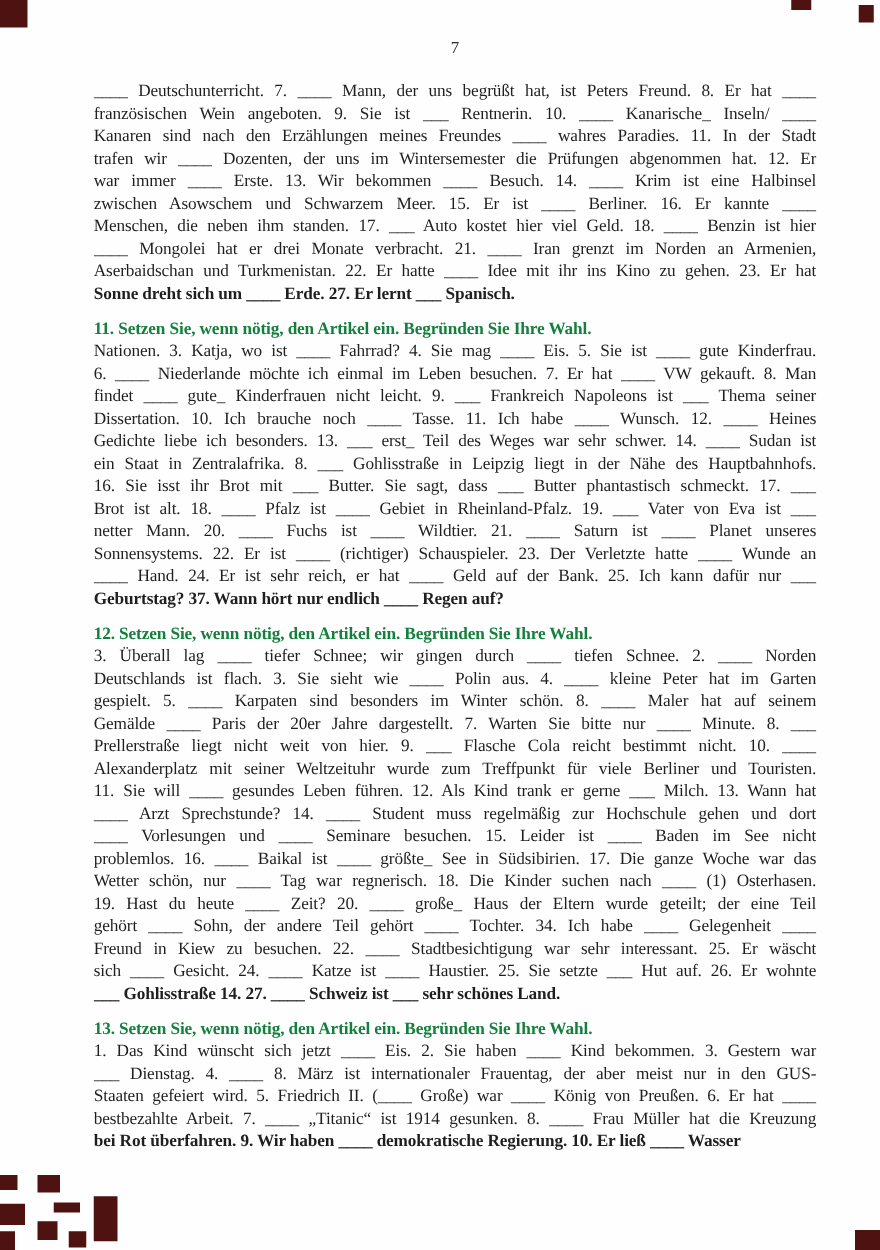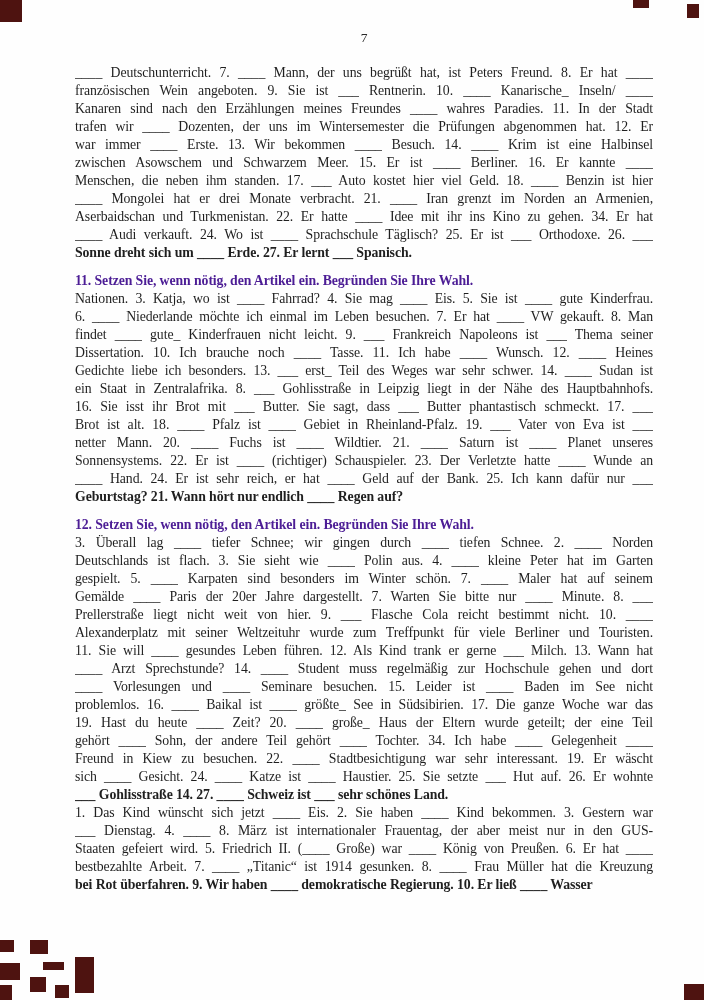--- a/index.html
+++ b/index.html
@@ -33,21 +33,21 @@
     text-align: justify;
     text-align-last: justify;
     white-space: normal;
   }
   .tline-last { text-align-last: left; font-weight: bold; }
   .section-heading {
     margin-top: 10px;
     font-weight: bold;
     font-size: 13.8px;
     line-height: 18px;
-    color: #4c1d95;
+    color: #15803d;
     letter-spacing: -0.1px;
   }
   .artifact { position: absolute; }
 </style>
 </head>
 <body>
 
 <div class="page">
 
   <div class="artifact" style="left: 0px; top: 0px; width: 22px; height: 22px; background: rgb(78, 19, 16);"></div>
@@ -68,65 +68,66 @@
 
     <div class="para">
         <div class="tline">____ Deutschunterricht. 7. ____ Mann, der uns begrüßt hat, ist Peters Freund. 8. Er hat ____</div>
         <div class="tline">französischen Wein angeboten. 9. Sie ist ___ Rentnerin. 10. ____ Kanarische_ Inseln/ ____</div>
         <div class="tline">Kanaren sind nach den Erzählungen meines Freundes ____ wahres Paradies. 11. In der Stadt</div>
         <div class="tline">trafen wir ____ Dozenten, der uns im Wintersemester die Prüfungen abgenommen hat. 12. Er</div>
         <div class="tline">war immer ____ Erste. 13. Wir bekommen ____ Besuch. 14. ____ Krim ist eine Halbinsel</div>
         <div class="tline">zwischen Asowschem und Schwarzem Meer. 15. Er ist ____ Berliner. 16. Er kannte ____</div>
         <div class="tline">Menschen, die neben ihm standen. 17. ___ Auto kostet hier viel Geld. 18. ____ Benzin ist hier</div>
         <div class="tline">____ Mongolei hat er drei Monate verbracht. 21. ____ Iran grenzt im Norden an Armenien,</div>
-        <div class="tline">Aserbaidschan und Turkmenistan. 22. Er hatte ____ Idee mit ihr ins Kino zu gehen. 34. Er hat</div>
-        <div class="tline">____ Audi verkauft. 24. Wo ist ____ Sprachschule Täglisch? 25. Er ist ___ Orthodoxe. 26. ___</div>
+        <div class="tline">Aserbaidschan und Turkmenistan. 22. Er hatte ____ Idee mit ihr ins Kino zu gehen. 23. Er hat</div>
         <div class="tline tline-last">Sonne dreht sich um ____ Erde. 27. Er lernt ___ Spanisch.</div>
       </div>
 
     <div class="section">
       <div class="section-heading">11. Setzen Sie, wenn nötig, den Artikel ein. Begründen Sie Ihre Wahl.</div>
       <div class="para">
           <div class="tline">Nationen. 3. Katja, wo ist ____ Fahrrad? 4. Sie mag ____ Eis. 5. Sie ist ____ gute Kinderfrau.</div>
           <div class="tline">6. ____ Niederlande möchte ich einmal im Leben besuchen. 7. Er hat ____ VW gekauft. 8. Man</div>
           <div class="tline">findet ____ gute_ Kinderfrauen nicht leicht. 9. ___ Frankreich Napoleons ist ___ Thema seiner</div>
           <div class="tline">Dissertation. 10. Ich brauche noch ____ Tasse. 11. Ich habe ____ Wunsch. 12. ____ Heines</div>
           <div class="tline">Gedichte liebe ich besonders. 13. ___ erst_ Teil des Weges war sehr schwer. 14. ____ Sudan ist</div>
           <div class="tline">ein Staat in Zentralafrika. 8. ___ Gohlisstraße in Leipzig liegt in der Nähe des Hauptbahnhofs.</div>
           <div class="tline">16. Sie isst ihr Brot mit ___ Butter. Sie sagt, dass ___ Butter phantastisch schmeckt. 17. ___</div>
           <div class="tline">Brot ist alt. 18. ____ Pfalz ist ____ Gebiet in Rheinland-Pfalz. 19. ___ Vater von Eva ist ___</div>
           <div class="tline">netter Mann. 20. ____ Fuchs ist ____ Wildtier. 21. ____ Saturn ist ____ Planet unseres</div>
           <div class="tline">Sonnensystems. 22. Er ist ____ (richtiger) Schauspieler. 23. Der Verletzte hatte ____ Wunde an</div>
           <div class="tline">____ Hand. 24. Er ist sehr reich, er hat ____ Geld auf der Bank. 25. Ich kann dafür nur ___</div>
-          <div class="tline tline-last">Geburtstag? 21. Wann hört nur endlich ____ Regen auf?</div>
+          <div class="tline tline-last">Geburtstag? 37. Wann hört nur endlich ____ Regen auf?</div>
         </div>
     </div>
 
     <div class="section">
       <div class="section-heading">12. Setzen Sie, wenn nötig, den Artikel ein. Begründen Sie Ihre Wahl.</div>
       <div class="para">
           <div class="tline">3. Überall lag ____ tiefer Schnee; wir gingen durch ____ tiefen Schnee. 2. ____ Norden</div>
           <div class="tline">Deutschlands ist flach. 3. Sie sieht wie ____ Polin aus. 4. ____ kleine Peter hat im Garten</div>
-          <div class="tline">gespielt. 5. ____ Karpaten sind besonders im Winter schön. 7. ____ Maler hat auf seinem</div>
+          <div class="tline">gespielt. 5. ____ Karpaten sind besonders im Winter schön. 8. ____ Maler hat auf seinem</div>
           <div class="tline">Gemälde ____ Paris der 20er Jahre dargestellt. 7. Warten Sie bitte nur ____ Minute. 8. ___</div>
           <div class="tline">Prellerstraße liegt nicht weit von hier. 9. ___ Flasche Cola reicht bestimmt nicht. 10. ____</div>
           <div class="tline">Alexanderplatz mit seiner Weltzeituhr wurde zum Treffpunkt für viele Berliner und Touristen.</div>
           <div class="tline">11. Sie will ____ gesundes Leben führen. 12. Als Kind trank er gerne ___ Milch. 13. Wann hat</div>
           <div class="tline">____ Arzt Sprechstunde? 14. ____ Student muss regelmäßig zur Hochschule gehen und dort</div>
           <div class="tline">____ Vorlesungen und ____ Seminare besuchen. 15. Leider ist ____ Baden im See nicht</div>
           <div class="tline">problemlos. 16. ____ Baikal ist ____ größte_ See in Südsibirien. 17. Die ganze Woche war das</div>
+          <div class="tline">Wetter schön, nur ____ Tag war regnerisch. 18. Die Kinder suchen nach ____ (1) Osterhasen.</div>
           <div class="tline">19. Hast du heute ____ Zeit? 20. ____ große_ Haus der Eltern wurde geteilt; der eine Teil</div>
           <div class="tline">gehört ____ Sohn, der andere Teil gehört ____ Tochter. 34. Ich habe ____ Gelegenheit ____</div>
-          <div class="tline">Freund in Kiew zu besuchen. 22. ____ Stadtbesichtigung war sehr interessant. 19. Er wäscht</div>
+          <div class="tline">Freund in Kiew zu besuchen. 22. ____ Stadtbesichtigung war sehr interessant. 25. Er wäscht</div>
           <div class="tline">sich ____ Gesicht. 24. ____ Katze ist ____ Haustier. 25. Sie setzte ___ Hut auf. 26. Er wohnte</div>
           <div class="tline tline-last">___ Gohlisstraße 14. 27. ____ Schweiz ist ___ sehr schönes Land.</div>
         </div>
     </div>
 
     <div class="section">
+      <div class="section-heading">13. Setzen Sie, wenn nötig, den Artikel ein. Begründen Sie Ihre Wahl.</div>
       <div class="para">
           <div class="tline">1. Das Kind wünscht sich jetzt ____ Eis. 2. Sie haben ____ Kind bekommen. 3. Gestern war</div>
           <div class="tline">___ Dienstag. 4. ____ 8. März ist internationaler Frauentag, der aber meist nur in den GUS-</div>
           <div class="tline">Staaten gefeiert wird. 5. Friedrich II. (____ Große) war ____ König von Preußen. 6. Er hat ____</div>
           <div class="tline">bestbezahlte Arbeit. 7. ____ „Titanic“ ist 1914 gesunken. 8. ____ Frau Müller hat die Kreuzung</div>
           <div class="tline tline-last">bei Rot überfahren. 9. Wir haben ____ demokratische Regierung. 10. Er ließ ____ Wasser</div>
         </div>
     </div>
   </div>
 

